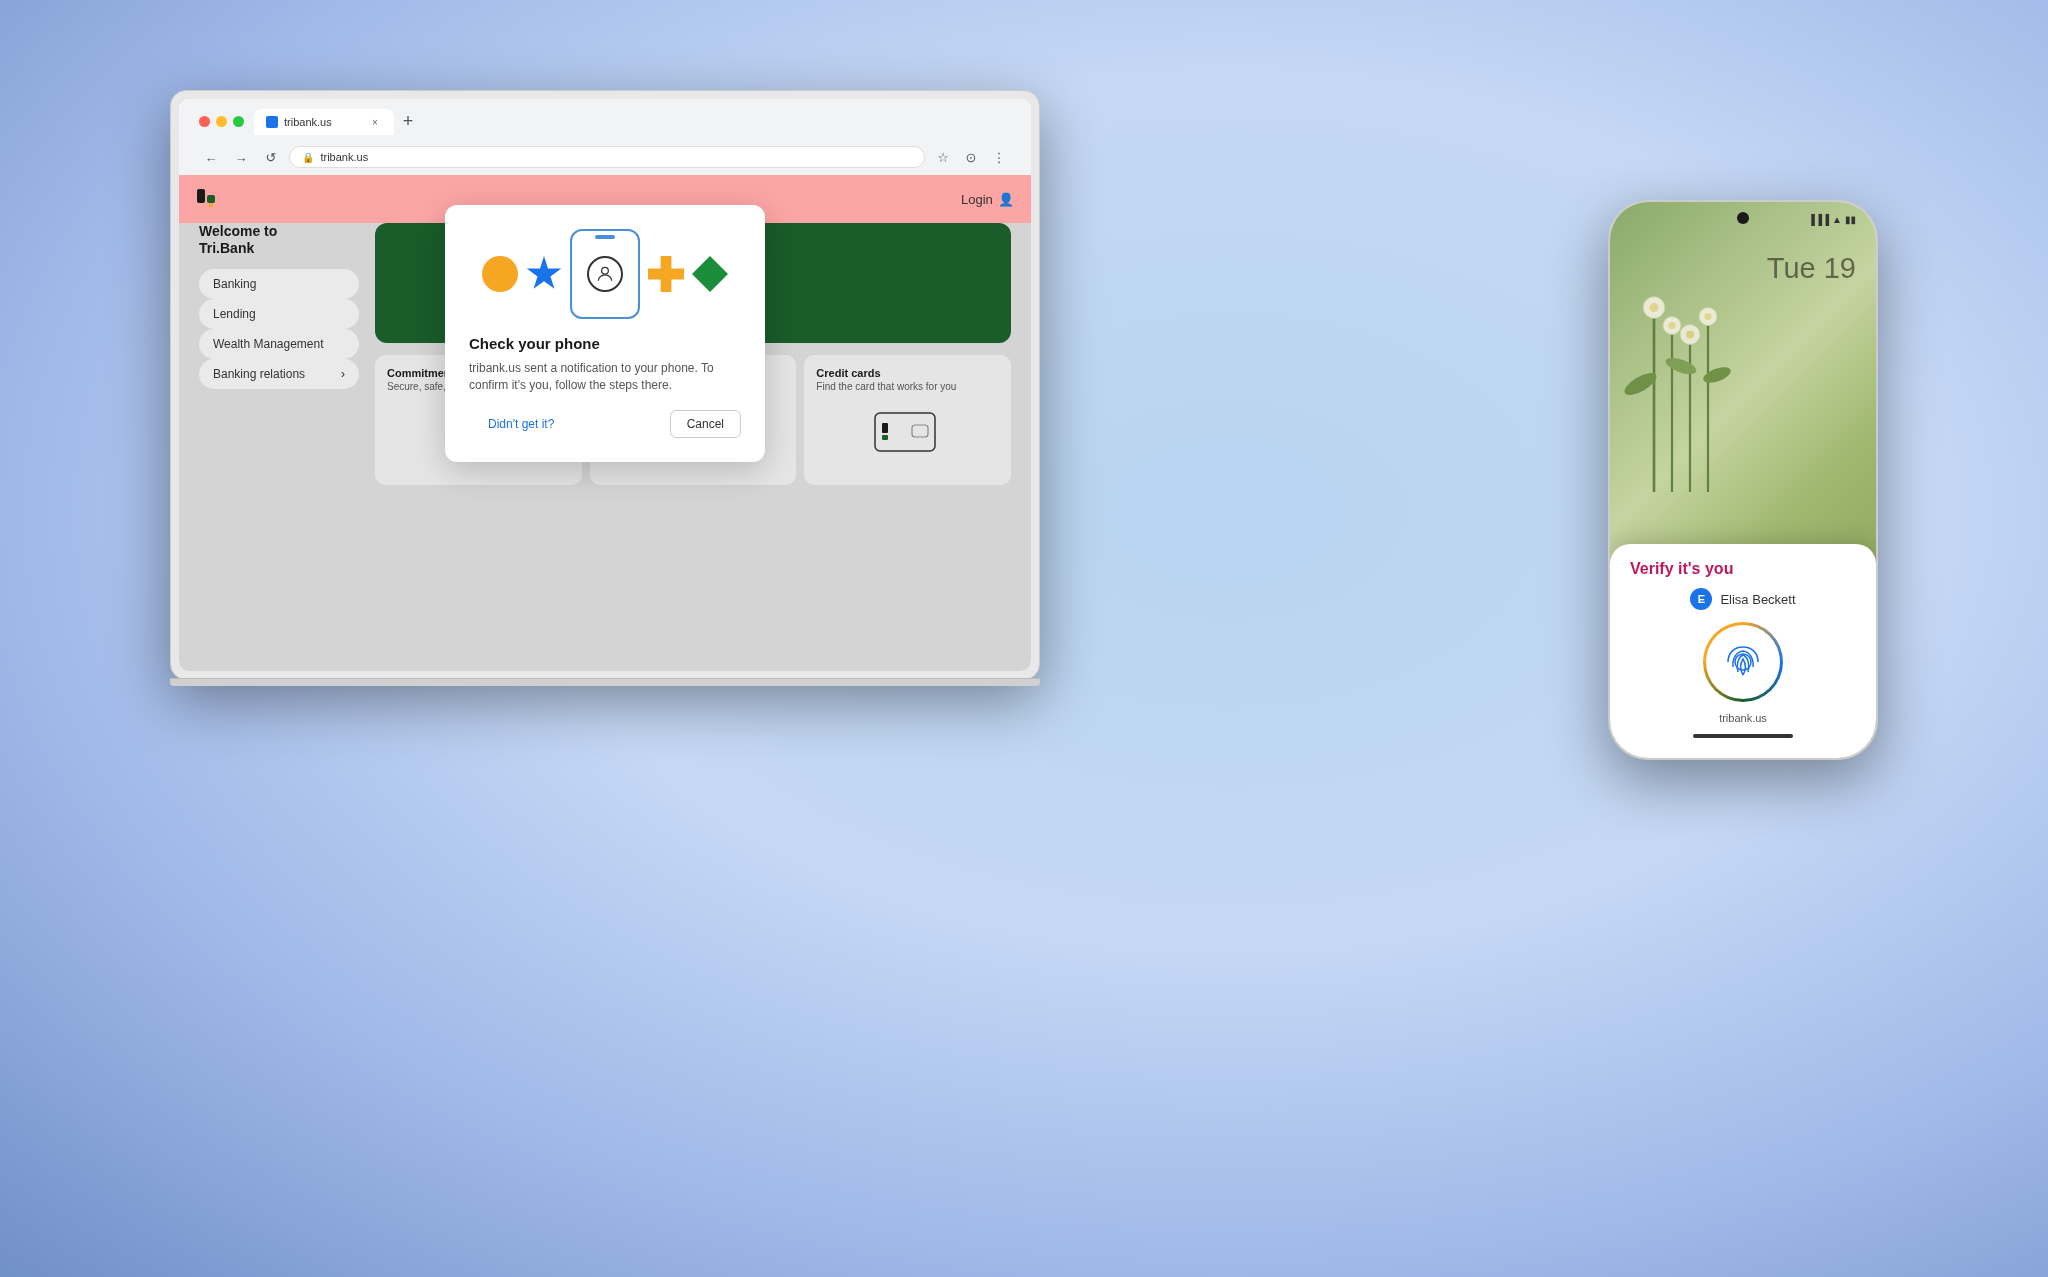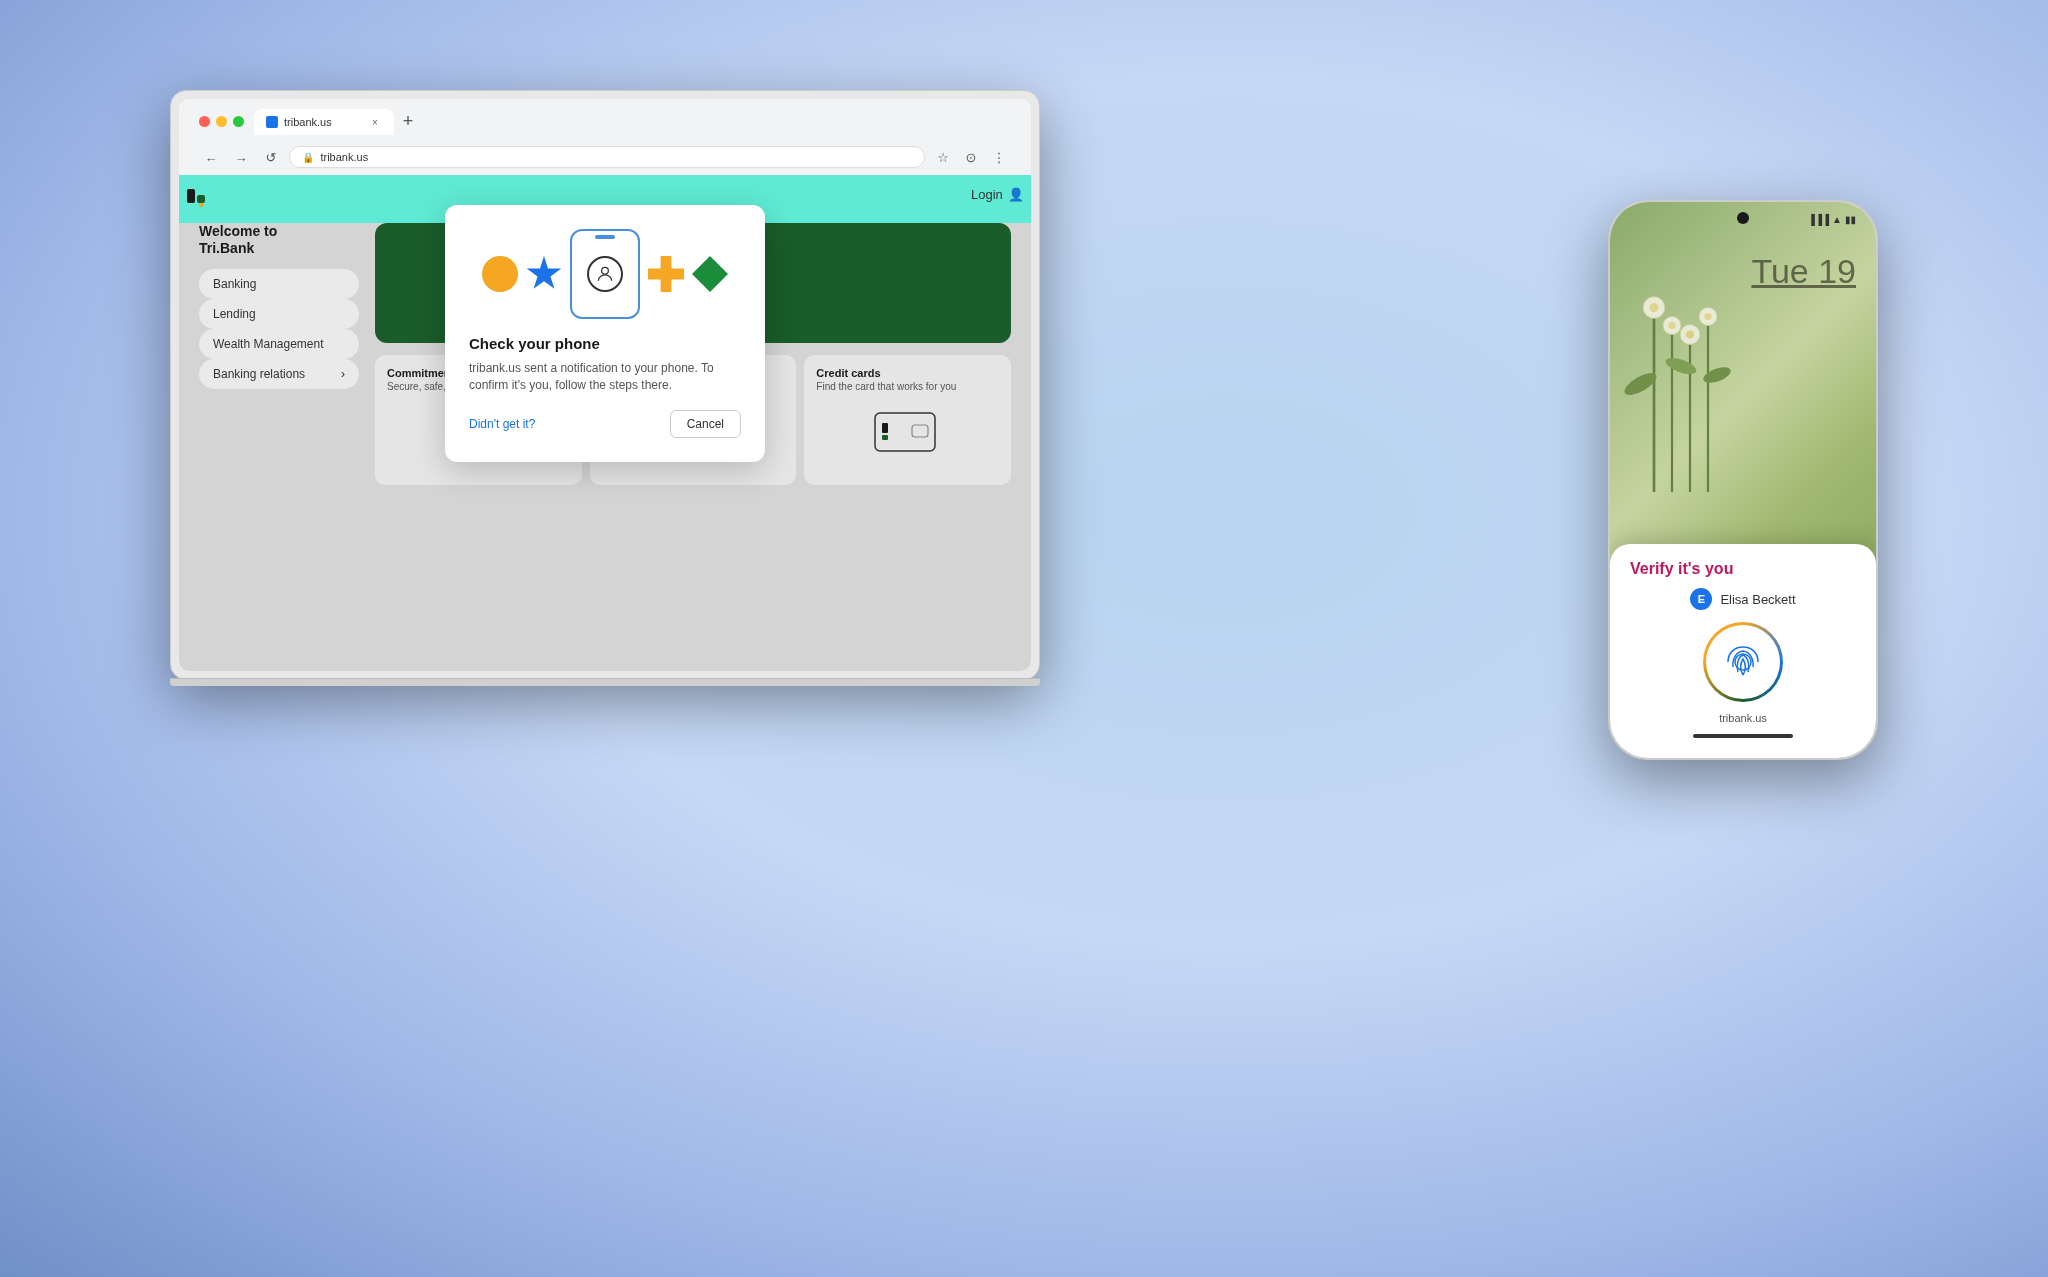--- a/index.html
+++ b/index.html
@@ -184,24 +184,24 @@
 
     
     .website {
       flex: 1;
       background: #d4d4d4;
       overflow: hidden;
       position: relative;
     }
 
     .website-header {
-      background: #5eead4;
-      padding: 12px 6px;
-      display: flex;
-      align-items: flex-start;
+      background: #fca5a5;
+      padding: 12px 16px;
+      display: flex;
+      align-items: center;
       justify-content: space-between;
     }
 
     .site-logo {
       display: flex;
       align-items: center;
       gap: 6px;
     }
 
     .logo-icon {
@@ -426,20 +426,21 @@
     .dialog-actions {
       display: flex;
       justify-content: space-between;
       align-items: center;
     }
 
     .dialog-link {
       font-size: 12px;
       color: #1a73e8;
       cursor: pointer;
+      margin-left: 19px;
     }
 
     .dialog-cancel-btn {
       background: #fff;
       border: 1px solid #ccc;
       border-radius: 6px;
       padding: 6px 16px;
       font-size: 12px;
       color: #333;
       cursor: pointer;
@@ -498,25 +499,24 @@
       flex: 1;
       background: linear-gradient(135deg, #8aaa6a 0%, #c5d4a0 40%, #a0b870 60%, #7a9a50 100%);
       position: relative;
       overflow: hidden;
     }
 
     .phone-date {
       position: absolute;
       top: 50px;
       right: 20px;
-      font-size: 34px;
+      font-size: 29px;
       font-weight: 300;
       color: #3a3a2a;
       opacity: 0.7;
-      text-decoration: underline;
     }
 
     .phone-bottom-sheet {
       position: absolute;
       bottom: 0;
       left: 0;
       right: 0;
       background: #fff;
       border-radius: 20px 20px 0 0;
       padding: 16px 20px 20px;

